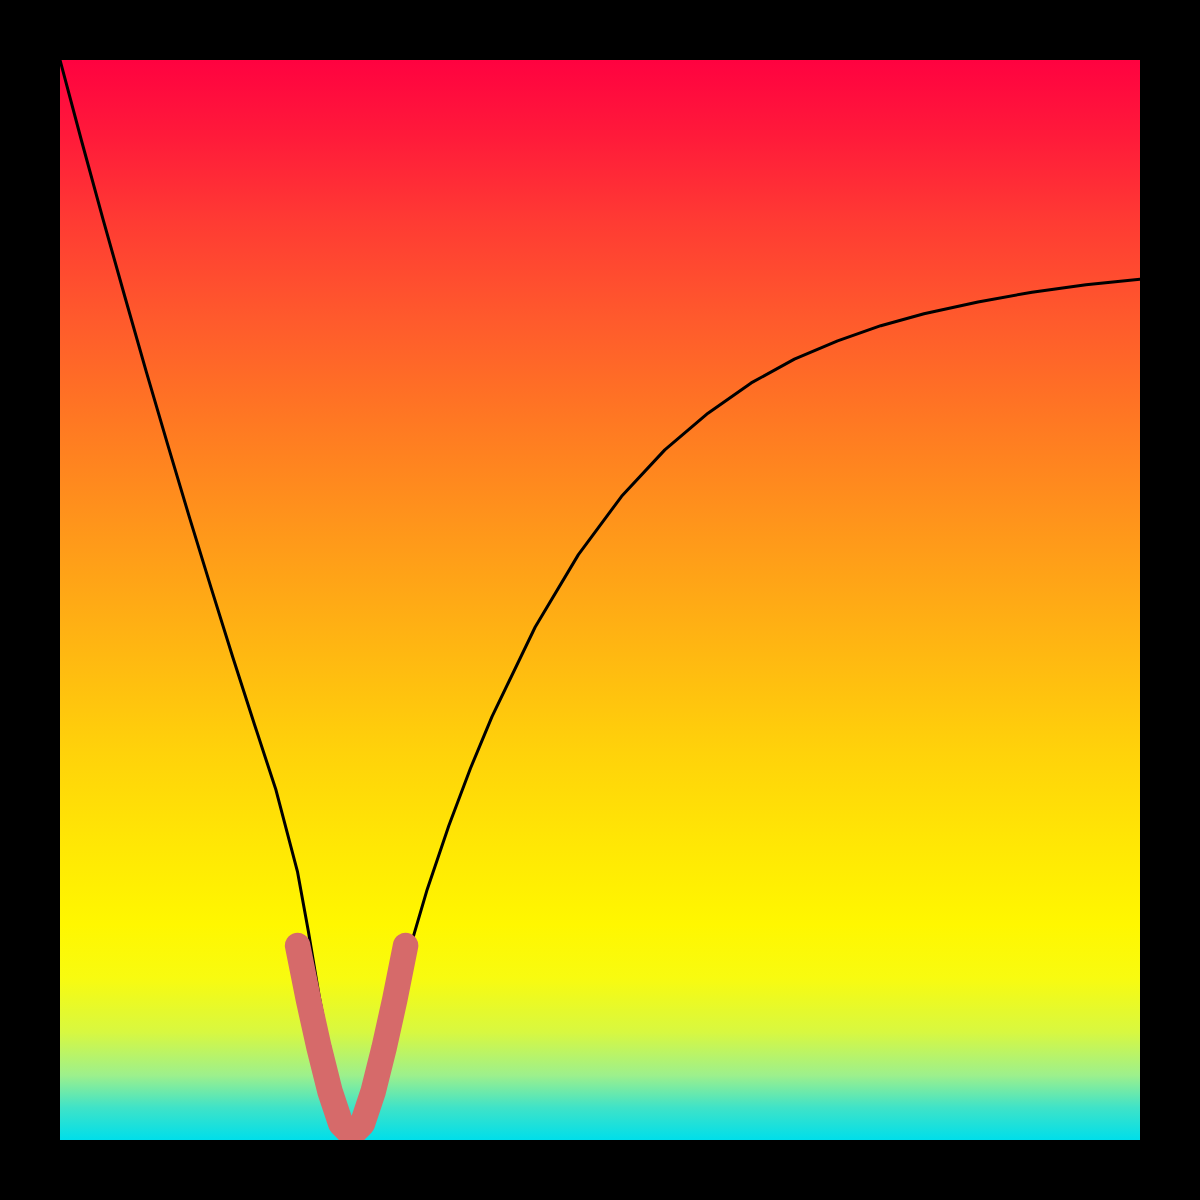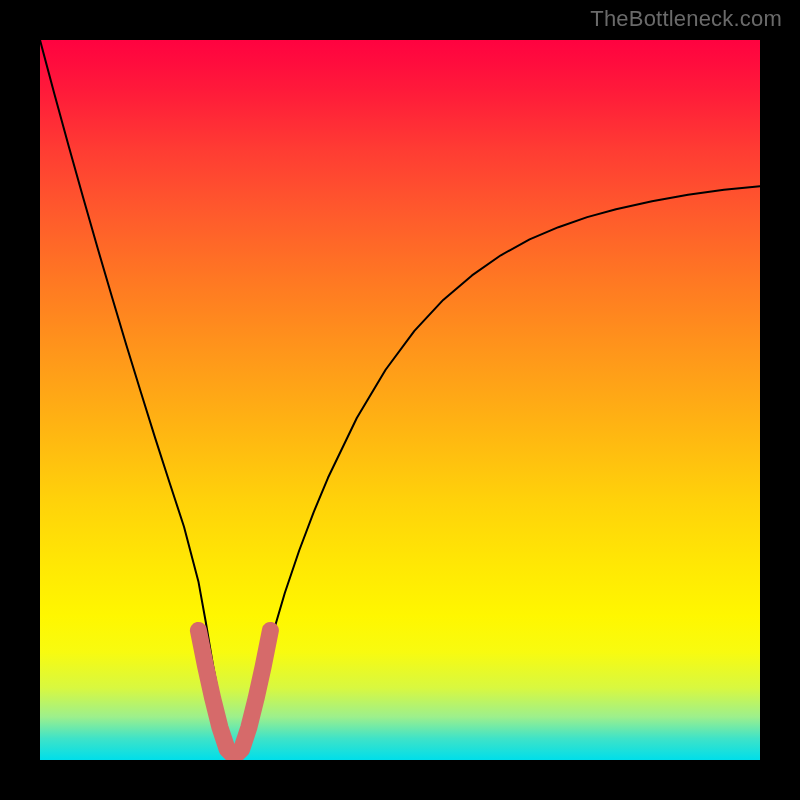--- a/index.html
+++ b/index.html
@@ -57,20 +57,19 @@
     left: 0;
     top: 0;
     width: 720px;
     height: 720px;
   }
 </style>
 </head>
 <body>
 
 <div class="frame">
-  <div class="attribution">TheBottleneck.com</div>
   <div class="plot">
     <svg id="chart-svg" viewBox="0 0 720 720" preserveAspectRatio="none">
         <path d="M0.00 0.00 L14.40 54.00 L28.80 106.56 L43.20 157.68 L57.60 208.08 L72.00 257.04 L86.40 305.28 L100.80 352.08 L115.20 398.16 L129.60 442.80 L144.00 486.72 L158.40 541.44 L165.60 581.04 L172.80 624.24 L180.00 662.40 L187.20 694.80 L194.40 712.80 L201.60 712.80 L208.80 694.80 L216.00 662.40 L230.40 601.92 L244.80 552.96 L259.20 510.48 L273.60 472.32 L288.00 437.76 L316.80 378.00 L345.60 329.76 L374.40 290.88 L403.20 259.92 L432.00 235.44 L460.80 215.28 L489.60 199.44 L518.40 187.20 L547.20 177.12 L576.00 169.20 L612.00 161.28 L648.00 154.80 L684.00 149.76 L720.00 146.16" fill="none" stroke="#000000" stroke-width="2" stroke-linecap="round" stroke-linejoin="round"></path>
         <path d="M158.40 590.40 L165.60 626.40 L172.80 658.80 L180.00 687.60 L187.20 709.20 L194.40 716.40 L201.60 709.20 L208.80 687.60 L216.00 658.80 L223.20 626.40 L230.40 590.40" fill="none" stroke="#d66a6a" stroke-width="17" stroke-linecap="round" stroke-linejoin="round"></path>
       </svg>
   </div>
 </div>
 
 </body></html>

